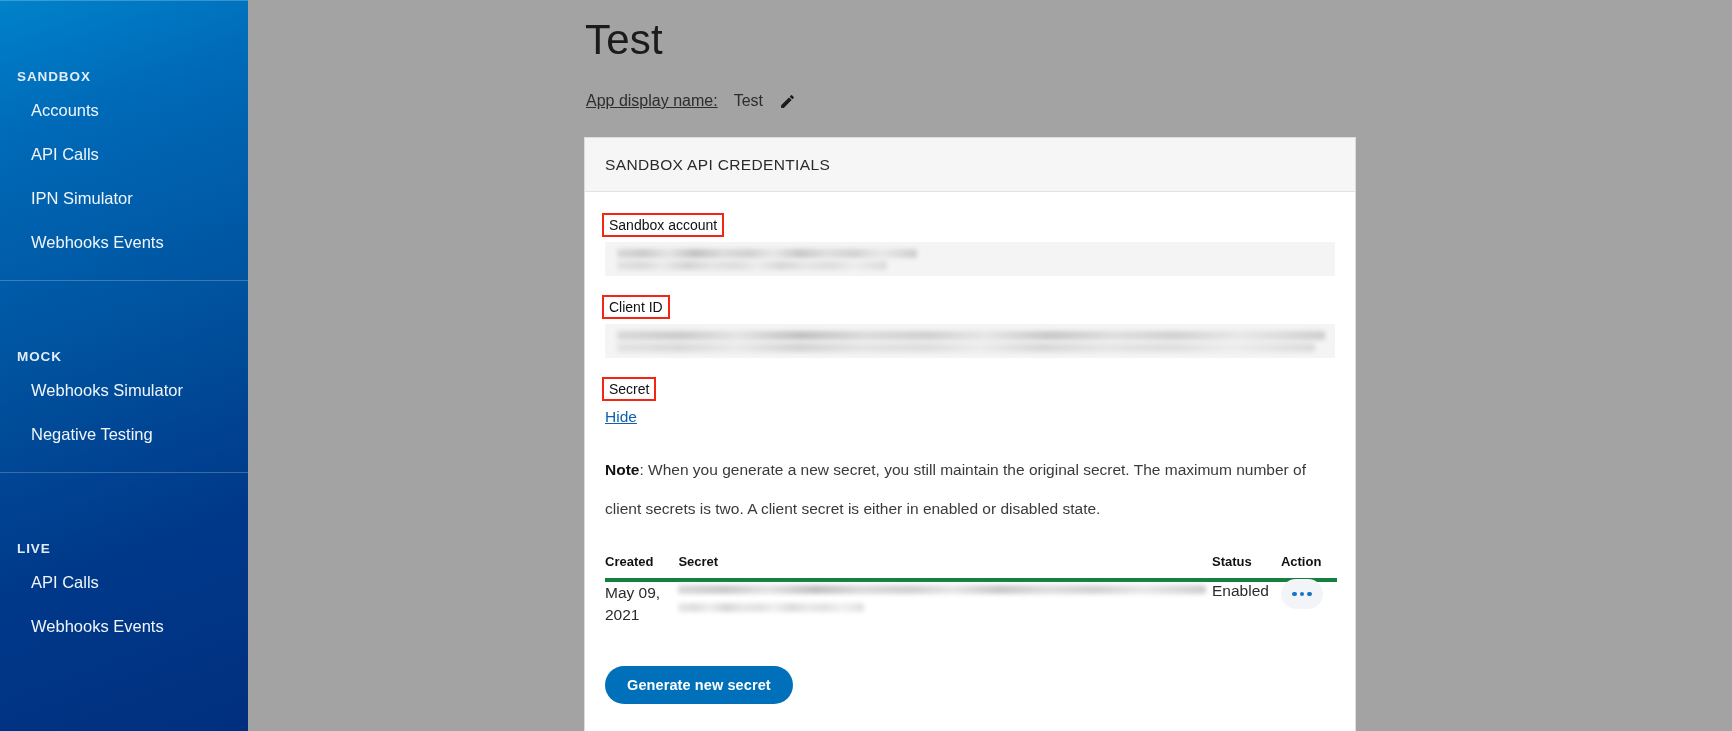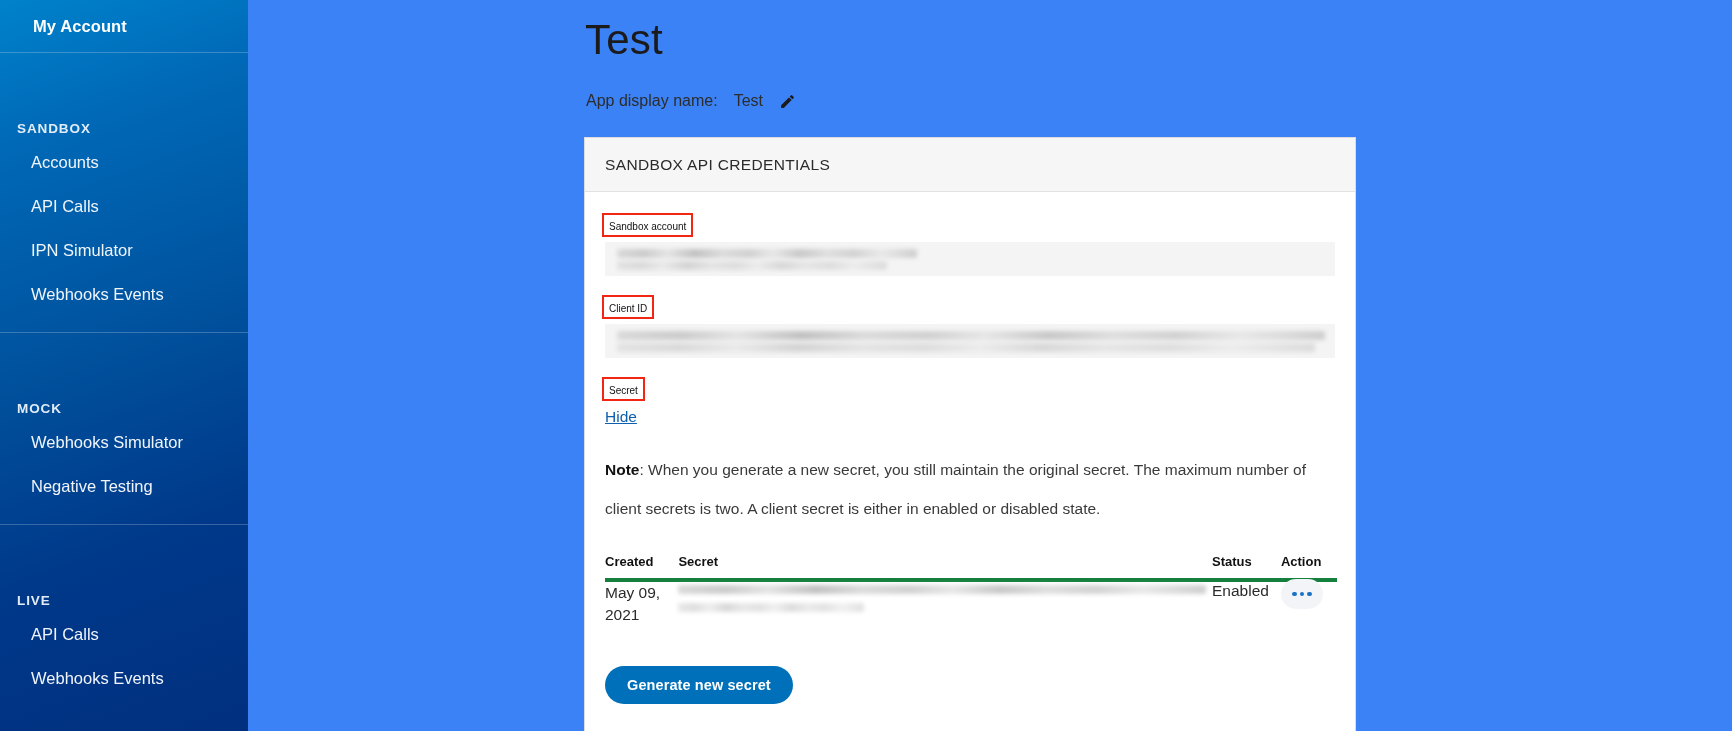--- a/index.html
+++ b/index.html
@@ -34,33 +34,33 @@
     margin-top: 48px;
   }
   .side-link {
     height: 44px; display: flex; align-items: center;
     padding-left: 31px;
     font-size: 16.5px; color: #f0f5fa; font-weight: 400;
     cursor: pointer; white-space: nowrap;
   }
 
   
-  #main { position: absolute; left: 248px; top: 0; width: 1484px; height: 731px; background: #3b82f6; }
+  #main { position: absolute; left: 248px; top: 0; width: 1484px; height: 731px; background: #a3a3a3; }
 
   #page-title {
     position: absolute; left: 337px; top: 16px;
     font-size: 42px; font-weight: 300; color: #1b1b1b;
     letter-spacing: .2px; line-height: 1.15;
   }
   #display-row {
     position: absolute; left: 338px; top: 92px;
     display: flex; align-items: center; gap: 10px;
     font-size: 16px; color: #3b3b3b;
   }
-  #display-label { color: #2c2c2c; }
+  #display-label { color: #2c2c2c; text-decoration: underline; }
   #display-value { color: #2c2c2c; margin-left: 6px; }
   #edit-pencil { display: inline-flex; align-items: center; margin-left: 6px; cursor: pointer; }
 
   
   #card {
     position: absolute; left: 336px; top: 137px;
     width: 772px; height: 594px;
     border: 1px solid #dcdcdc; border-bottom: none;
     background: #fff;
   }
@@ -68,21 +68,21 @@
     height: 54px; background: #f6f6f6;
     border-bottom: 1px solid #e2e2e2;
     display: flex; align-items: center; padding-left: 20px;
     font-size: 15.5px; color: #2b2b2b; letter-spacing: .35px;
   }
   #card-body { padding: 24px 20px 0 20px; position: relative; }
 
   .field-block { margin-bottom: 6px; }
   .field-label-wrap { display: inline-block; position: relative; margin-bottom: 8px; }
   .field-label {
-    font-size: 10px; color: #111; font-weight: 400;
+    font-size: 14px; color: #111; font-weight: 400;
     display: inline-block; padding: 1px 4px;
   }
   .annot-box {
     position: absolute; left: -3px; top: -3px; right: -3px; bottom: -3px;
     border: 2.5px solid #f22613; pointer-events: none;
   }
   .redact-field {
     background: #f4f4f4; height: 34px; width: 100%;
     border-radius: 1px; position: relative; overflow: hidden;
     display: flex; align-items: center; padding: 0 12px;
@@ -138,23 +138,20 @@
     font-family: "Liberation Sans", sans-serif;
     letter-spacing: .1px;
   }
 </style>
 </head>
 <body>
 
 <div id="app">
 
   <nav id="sidebar">
-    <div class="side-top-item">
-      <span>My Account</span>
-    </div>
     <div class="side-divider"></div>
 
     <div class="side-group">
       <div class="side-group-title">SANDBOX</div>
       <div class="side-link">
         <span>Accounts</span>
       </div>
       <div class="side-link">
         <span>API Calls</span>
       </div>

